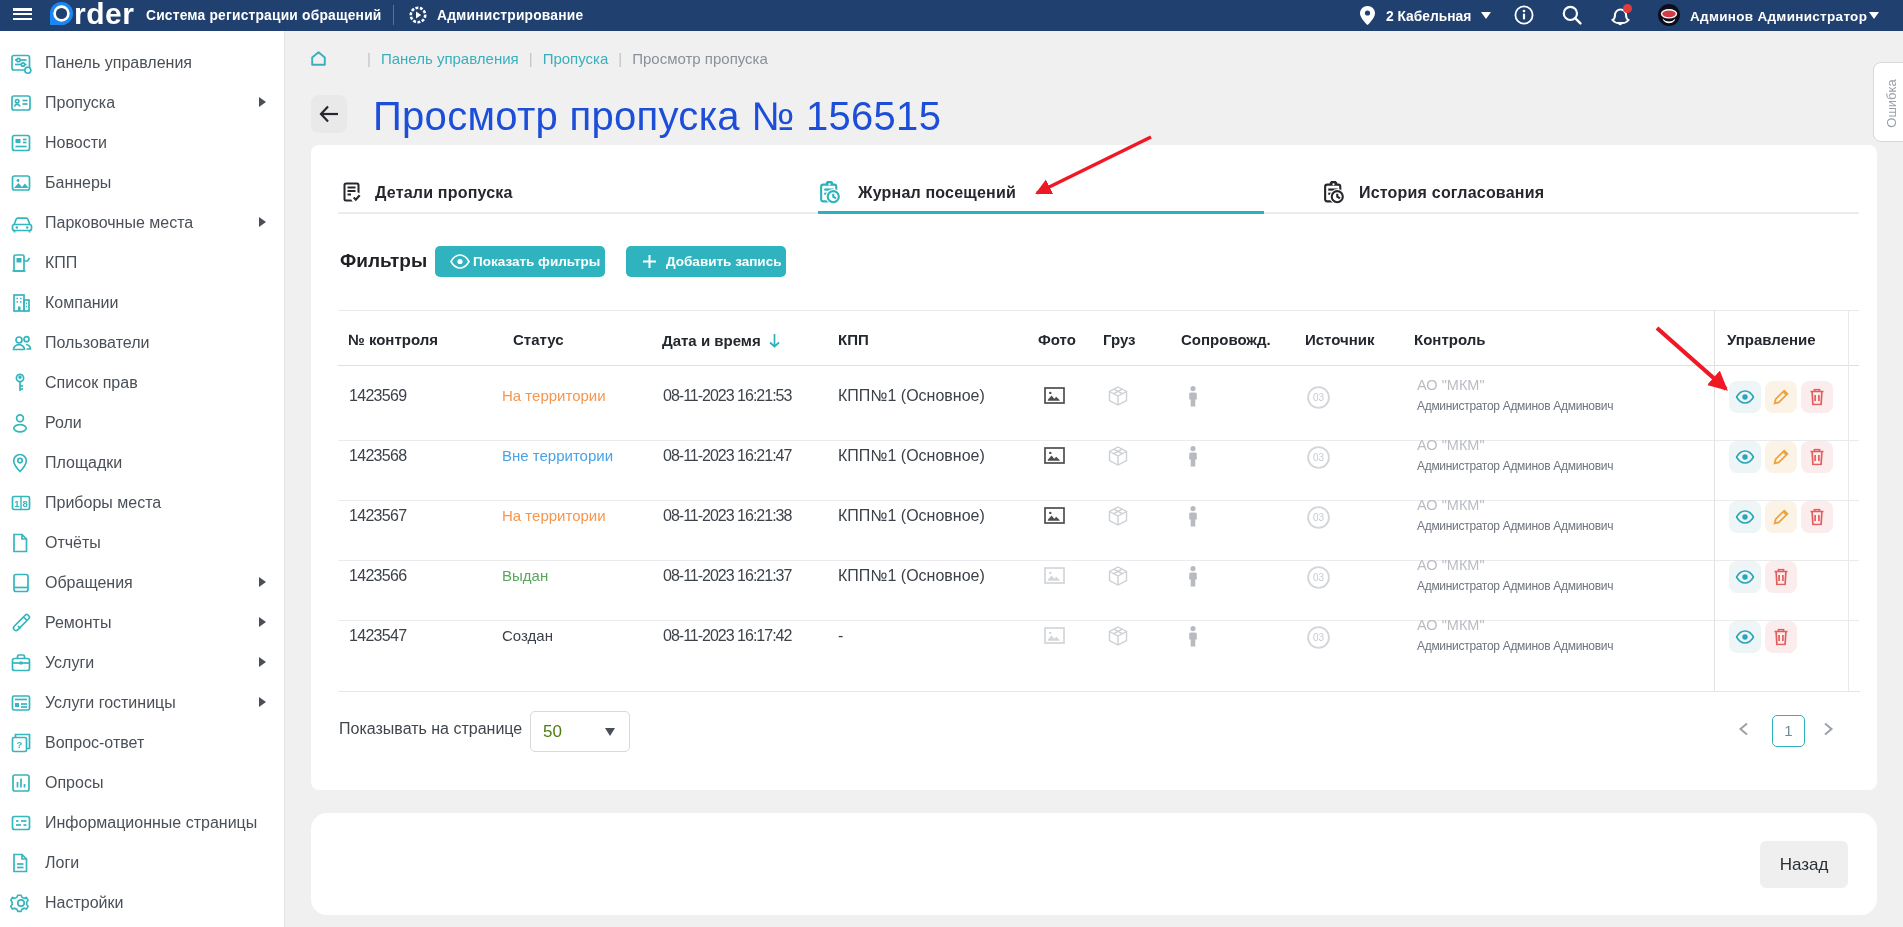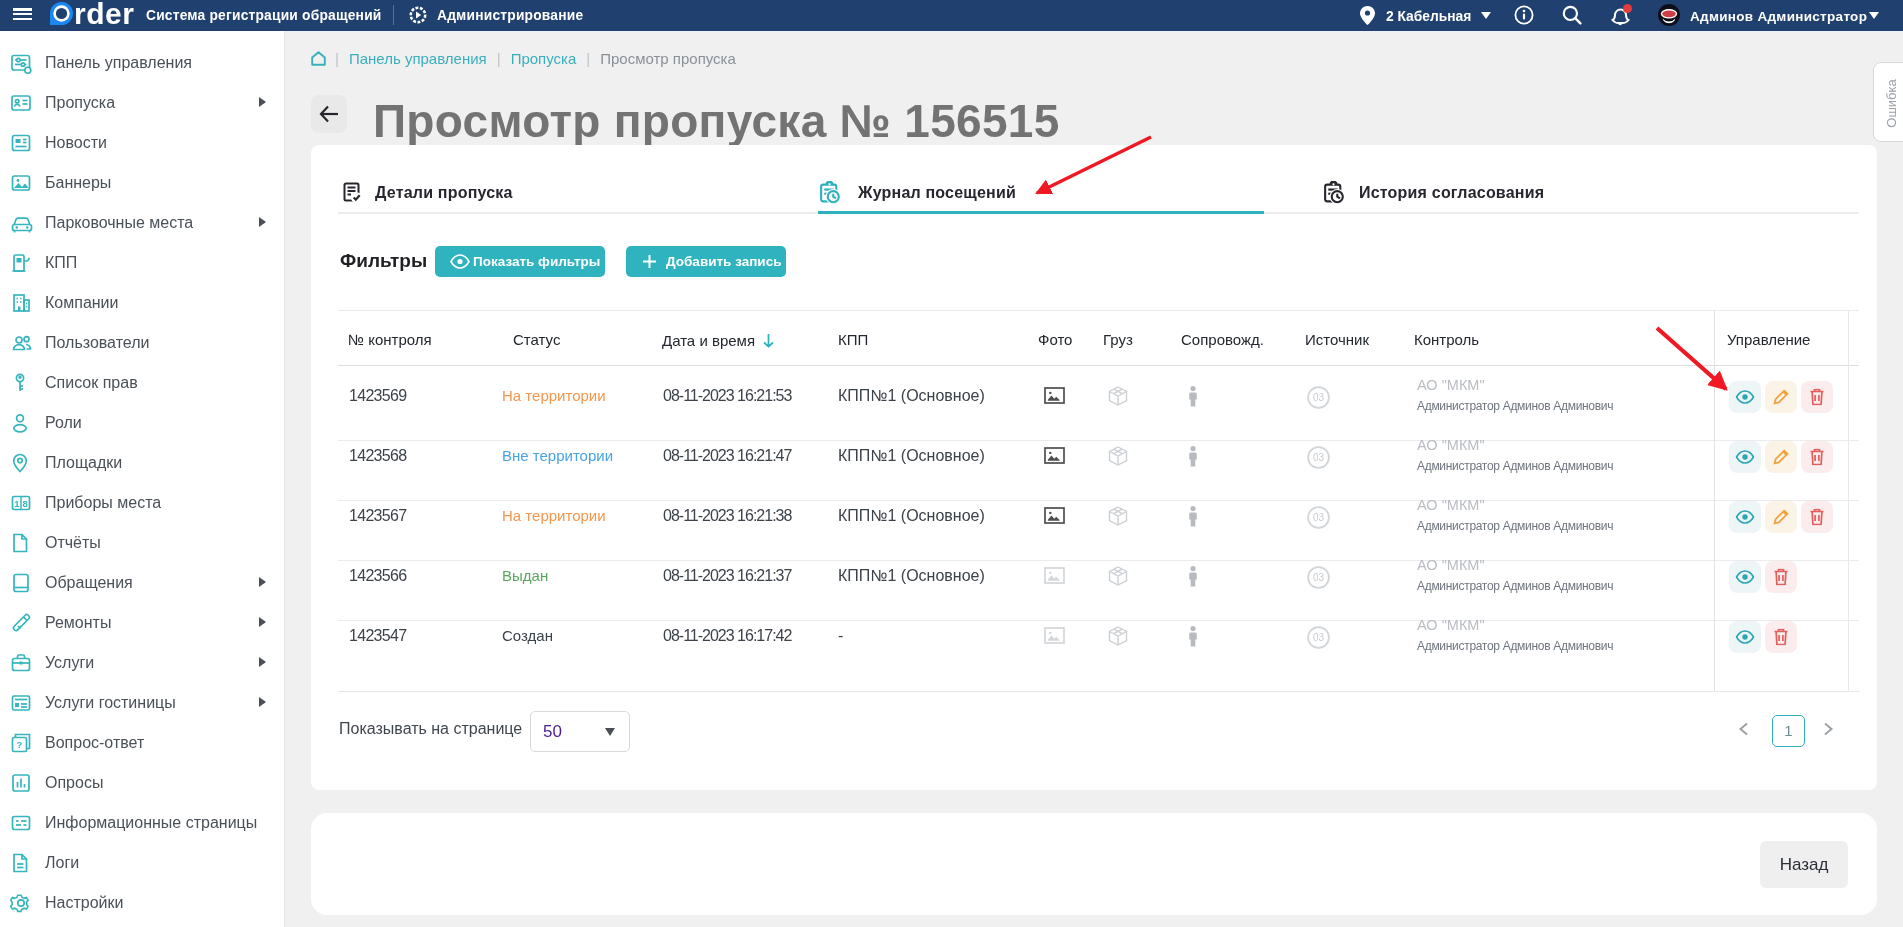--- a/index.html
+++ b/index.html
@@ -26,41 +26,41 @@
 .mi svg { position:absolute; left:10px; top:9px; }
 .mi .lbl { position:absolute; left:45px; top:11px; font-size:16px; color:#4a5058; white-space:nowrap; }
 .mi .arr { position:absolute; right:19px; top:14px; width:0; height:0; border-left:7px solid #4a5058; border-top:5px solid transparent; border-bottom:5px solid transparent; }
 
 
 .content { position:absolute; left:286px; top:31px; width:1617px; height:896px; background:#f0f0f1; }
 .crumbs { position:absolute; left:311px; top:50px; height:20px; font-size:15px; color:#8a9099; }
 .crumb-teal { color:#3aafbc; }
 .crumb-sep { color:#c0c4c9; padding:0 10px; }
 .backbtn { position:absolute; left:311px; top:95px; width:36px; height:38px; background:#e9e9ea; border-radius:8px; }
-.h1 { position:absolute; left:373px; top:94px; font-size:46px; font-weight:bold; color:#737373; letter-spacing:0.3px; white-space:nowrap; }
+.h1 { position:absolute; left:373px; top:94px; font-size:40px; font-weight:normal; color:#1d4ed8; letter-spacing:0.3px; white-space:nowrap; }
 
 .card1 { position:absolute; left:311px; top:145px; width:1566px; height:645px; background:#fff; border-radius:8px; }
 .card2 { position:absolute; left:311px; top:813px; width:1566px; height:102px; background:#fff; border-radius:16px; }
 .btn-back2 { position:absolute; left:1449px; top:28px; width:88px; height:47px; background:#efeff0; border-radius:6px; font-size:17px; color:#2b3037; text-align:center; line-height:47px; }
 
 
 .tabline { position:absolute; left:27px; top:67px; width:1521px; height:2px; background:#ececee; }
 .tab { position:absolute; top:36px; height:28px; font-size:16px; font-weight:bold; color:#26262e; white-space:nowrap; }
 .tab svg { position:absolute; left:0; top:0; }
 .tab .tx { position:absolute; left:34px; top:3px; letter-spacing:0.2px; }
 .tab-underline { position:absolute; left:507px; top:66px; width:446px; height:3px; background:#2cb1bd; }
 
 
 .flt-lbl { position:absolute; left:29px; top:105px; font-size:19px; font-weight:bold; color:#1f1f24; }
 .btn-teal { position:absolute; top:101px; height:31px; background:#2fb4bf; border-radius:5px; color:#fff; font-size:14px; font-weight:bold; white-space:nowrap; }
 
 
 .tbl-topline { position:absolute; left:27px; top:165px; width:1521px; height:1px; background:#e9e9eb; }
 .tbl-headline { position:absolute; left:27px; top:220px; width:1521px; height:1px; background:#dfdfe2; }
-.th { position:absolute; top:186px; font-size:15px; font-weight:normal; color:#23272e; white-space:nowrap; }
+.th { position:absolute; top:186px; font-size:15px; font-weight:bold; color:#23272e; white-space:nowrap; }
 .row { position:absolute; left:27px; width:1521px; height:76px; border-bottom:1px solid #ebebed; }
 .cell { position:absolute; font-size:16px; color:#3c424a; white-space:nowrap; }
 .stickyline { position:absolute; left:1403px; top:165px; width:1px; height:381px; background:#e2e2e5; }
 .tbl-rightline { position:absolute; left:1537px; top:165px; width:1px; height:381px; background:#e9e9eb; }
 .divider { position:absolute; left:27px; top:546px; width:1522px; height:1px; background:#e6e6e9; }
 
 .st-orange { color:#f5964f; }
 .st-blue { color:#47a3e6; }
 .st-green { color:#58a75d; }
 .st-dark { color:#3c424a; }
@@ -340,21 +340,21 @@
     <svg width="22" height="22" viewBox="0 0 22 22" fill="none" stroke="#35b5bd" stroke-width="1.7">
         <circle cx="11" cy="11" r="3.2"></circle>
         <path d="M11 2.8 l1 2.3 a6.5 6.5 0 0 1 2.3 1 l2.4 -0.9 1.7 2.9 -1.5 2 a6.5 6.5 0 0 1 0 2.4 l1.5 2 -1.7 2.9 -2.4 -0.9 a6.5 6.5 0 0 1 -2.3 1 l-1 2.3 -3.4 0 -1 -2.3 a6.5 6.5 0 0 1 -2.3 -1 l-2.4 0.9 -1.7 -2.9 1.5 -2 a6.5 6.5 0 0 1 0 -2.4 l-1.5 -2 1.7 -2.9 2.4 0.9 a6.5 6.5 0 0 1 2.3 -1 l1 -2.3 z" transform="scale(0.95) translate(0.6,0.6)"></path>
       </svg>
     <div class="lbl">Настройки</div>
   </div>
 </div>
 
 <div class="content"></div>
 
-<div class="crumbs" style="z-index:5;">
+<div class="crumbs" style="z-index:5;padding-left:32px;">
   <svg class="abs" style="left:0;top:1px;" width="15" height="15" viewBox="0 0 15 15">
     <path d="M1.2 6.5 L7.5 1.2 L13.8 6.5 V13.8 H1.2 z" fill="none" stroke="#3aafbc" stroke-width="1.9" stroke-linejoin="round"></path>
   </svg>
   <span style="padding-left:24px;" class="crumb-sep">|</span><span class="crumb-teal">Панель управления</span><span class="crumb-sep">|</span><span class="crumb-teal">Пропуска</span><span class="crumb-sep">|</span><span>Просмотр пропуска</span>
 </div>
 
 <div class="backbtn">
   <svg class="abs" style="left:7px;top:8px;" width="22" height="22" viewBox="0 0 22 22">
     <line x1="3" y1="11" x2="20" y2="11" stroke="#26262c" stroke-width="2.2"></line>
     <path d="M10 3.5 L3 11 L10 18.5" fill="none" stroke="#26262c" stroke-width="2.2"></path>
@@ -648,21 +648,21 @@
         </svg>
       </div>
   </div>
 
   <div class="stickyline"></div>
   <div class="tbl-rightline"></div>
   <div class="divider"></div>
 
   <div class="pp-lbl">Показывать на странице</div>
   <div class="pp-sel">
-    <span style="position:absolute;left:12px;top:10px;font-size:17px;color:#4c1d95;">50</span>
+    <span style="position:absolute;left:12px;top:10px;font-size:17px;color:#4d7c0f;">50</span>
     <div style="position:absolute;left:74px;top:16px;width:0;height:0;border-top:8px solid #4a4f57;border-left:5.5px solid transparent;border-right:5.5px solid transparent;"></div>
   </div>
   <svg class="pg-prev" width="11" height="14" viewBox="0 0 11 14">
       <path d="M9 1.5 L2.5 7 L9 12.5" fill="none" stroke="#9ba1a9" stroke-width="2"></path>
     </svg>
   <div class="pg-box">1</div>
   <svg class="pg-next" width="11" height="14" viewBox="0 0 11 14">
       <path d="M2 1.5 L8.5 7 L2 12.5" fill="none" stroke="#9ba1a9" stroke-width="2"></path>
     </svg>
 </div>

